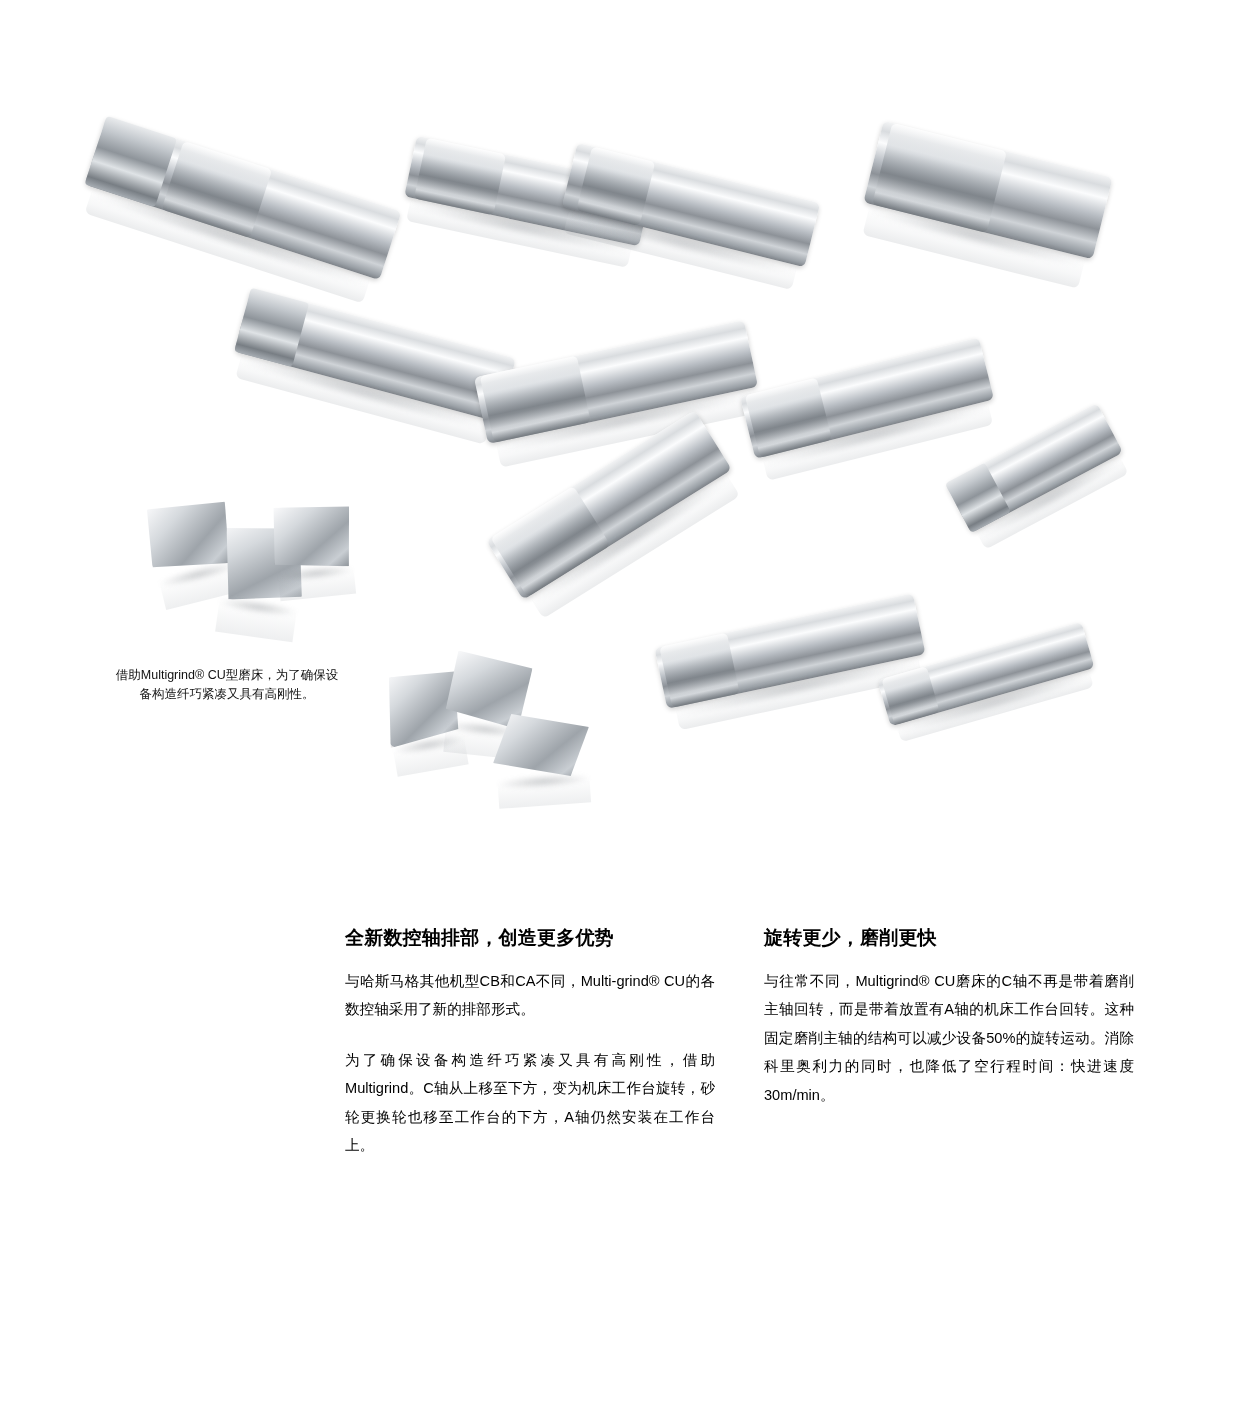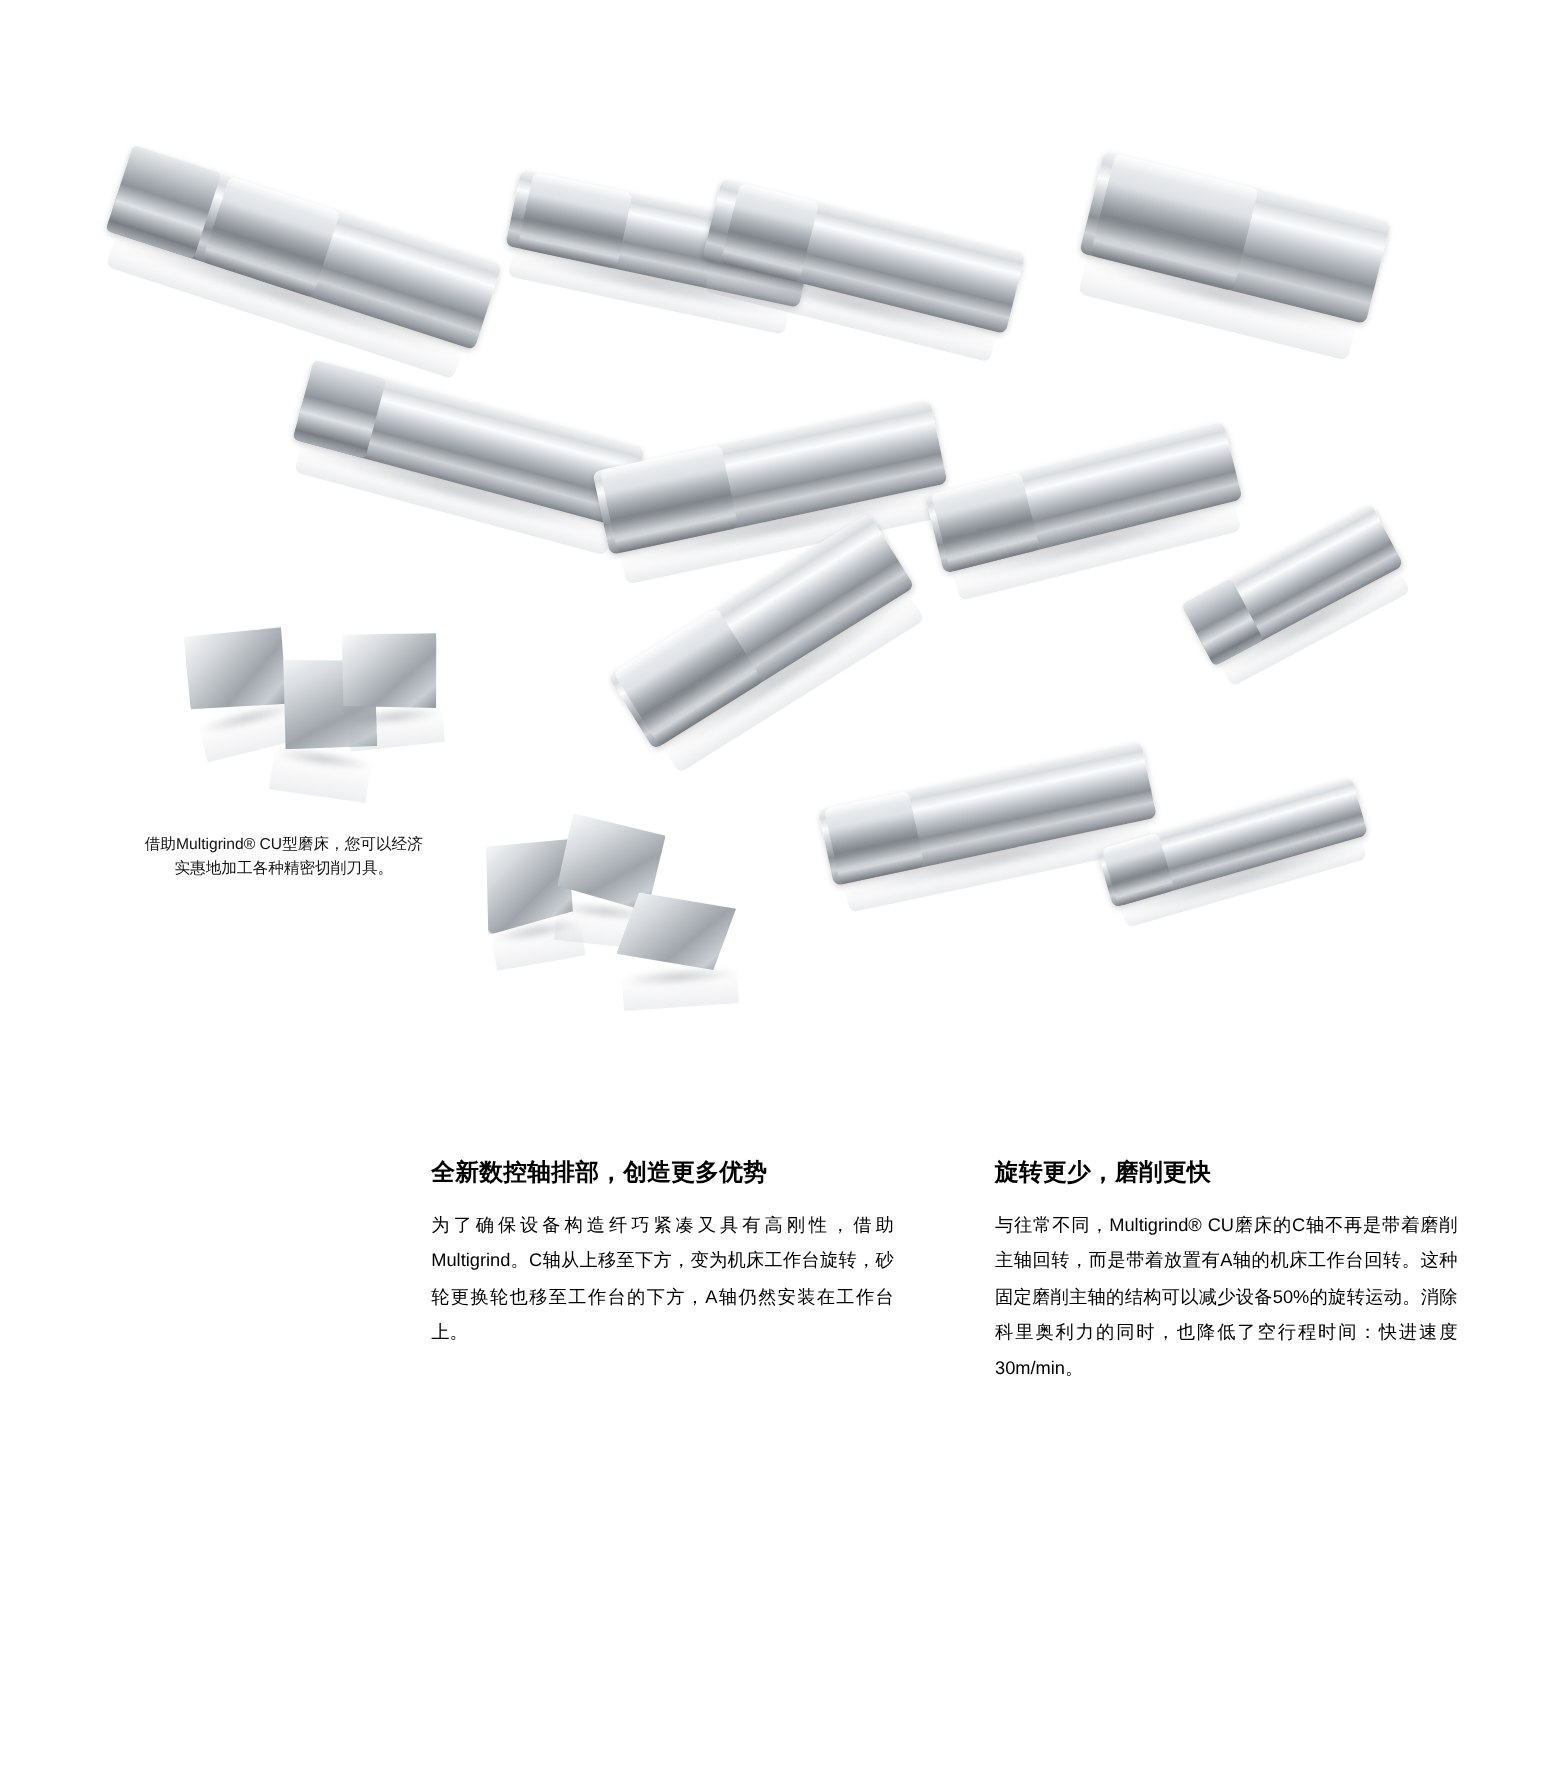--- a/index.html
+++ b/index.html
@@ -146,21 +146,21 @@
     left: 0;
     top: 925px;
     width: 1240px;
   }
   .col {
     position: absolute;
     top: 0;
     width: 370px;
   }
   .col-left { left: 345px; }
-  .col-right { left: 796px; }
+  .col-right { left: 764px; }
 
   .col h3 {
     margin: 0 0 16px 0;
     font-size: 19px;
     font-weight: bold;
     letter-spacing: 0.2px;
     color: #000;
   }
   .col p {
     margin: 0 0 22px 0;
@@ -280,27 +280,28 @@
     <div class="face" style="clip-path:polygon(8% 0%, 100% 14%, 90% 100%, 0% 82%);"></div>
     <div class="shadow"></div>
     <div class="reflect"></div>
   </div>
   <div class="insert" style="left:492px; top:712px; width:98px; height:66px; transform:rotate(-4deg);">
     <div class="face" style="clip-path:polygon(22% 0%, 100% 28%, 78% 100%, 0% 72%);"></div>
     <div class="shadow"></div>
     <div class="reflect"></div>
   </div>
 
-  <div class="hero-caption">借助Multigrind® CU型磨床，您可以经济实惠地加工各种精密切削刀具。</div>
+  <div class="hero-caption">借助Multigrind® CU型磨床，为了确保设备构造纤巧紧凑又具有高刚性。</div>
 </div>
 
 <div class="columns">
 
   <div class="col col-left">
     <h3>全新数控轴排部，创造更多优势</h3>
+    <p>与哈斯马格其他机型CB和CA不同，Multi-grind® CU的各数控轴采用了新的排部形式。</p>
     <p>为了确保设备构造纤巧紧凑又具有高刚性，借助Multigrind。C轴从上移至下方，变为机床工作台旋转，砂轮更换轮也移至工作台的下方，A轴仍然安装在工作台上。</p>
   </div>
 
   <div class="col col-right">
     <h3>旋转更少，磨削更快</h3>
     <p>与往常不同，Multigrind® CU磨床的C轴不再是带着磨削主轴回转，而是带着放置有A轴的机床工作台回转。这种固定磨削主轴的结构可以减少设备50%的旋转运动。消除科里奥利力的同时，也降低了空行程时间：快进速度30m/min。</p>
   </div>
 
 </div>
 

